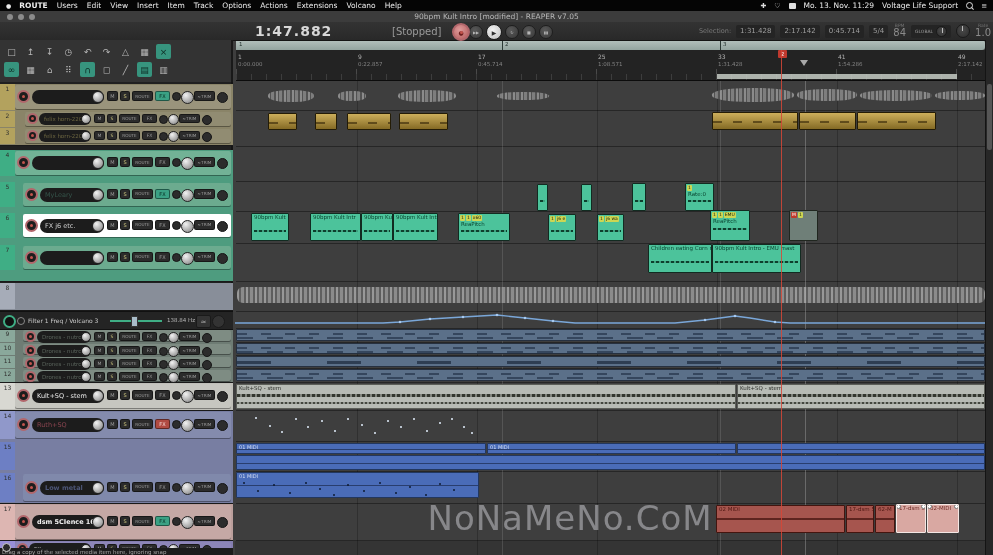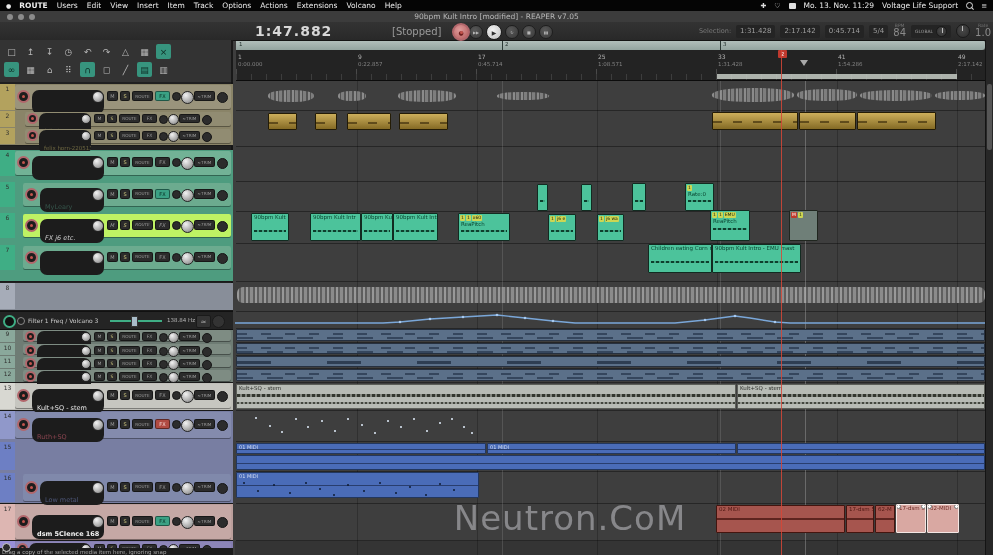--- a/index.html
+++ b/index.html
@@ -92,21 +92,21 @@
   .handle{position:absolute;top:-1px;width:3px;height:3px;background:#fff;border:1px solid #777;border-radius:50%}
   .dot{position:absolute;width:2px;height:2px}
   
   #tcp{position:absolute;left:0;top:82px;width:233px;height:466px;background:#202020;border-right:2px solid #141414;box-sizing:border-box}
   .grp{position:absolute;left:0;width:233px}
   .trk{position:absolute;left:0;width:233px}
   .strip{position:absolute;left:0;top:0;bottom:0;width:15px;font-size:6px;color:#30302f;text-align:center;line-height:10px}
   .panel{position:absolute;top:1px;bottom:1px;right:2px;border-radius:2px;box-shadow:0 1px 0 rgba(0,0,0,.35)}
   .rec{position:absolute;border-radius:50%;background:#1d1d1d;border:2px solid #b2676c}
   .rec:after{content:"";position:absolute;left:50%;top:50%;width:3px;height:3px;margin:-1.5px;border-radius:50%;background:#c4544e}
-  .pill{position:absolute;background:#1c1c1c;border-radius:7px;color:#b9b9b9;overflow:hidden;white-space:nowrap;padding:12px 5px;box-sizing:border-box}
+  .pill{position:absolute;background:#1c1c1c;border-radius:7px;color:#b9b9b9;overflow:hidden;white-space:nowrap;padding:0 5px;box-sizing:border-box}
   .ball{position:absolute;border-radius:50%;background:radial-gradient(circle at 35% 30%,#f2f2f2,#9a9a9a 75%);border:1px solid #222}
   .tb{position:absolute;background:#2b2b2b;border-radius:2px;color:#9c9c9c;display:flex;align-items:center;justify-content:center;border:1px solid rgba(0,0,0,.45);box-sizing:border-box}
   .tb.s{color:#cfc87e}
   .tb.fxteal{background:#3aa184;color:#062a20}
   .tb.fxred{background:#b04a42;color:#f7d9d6}
   .dotbtn{position:absolute;border-radius:50%;background:#2c2c2c;border:1px solid #161616}
   
   #envlane{position:absolute;left:0;width:233px;background:#242424;border-top:1px solid #111;border-bottom:1px solid #111}
   .envcirc{position:absolute;left:3px;top:3px;width:9px;height:9px;border-radius:50%;border:2px solid #3fae85;background:#111}
   .envcirc2{position:absolute;left:17px;top:5px;width:6px;height:6px;border-radius:50%;border:1px solid #888;background:#222}
@@ -461,21 +461,21 @@
           <div class="tb" style="left: 109px; top: 5.5px; width: 21px; height: 10px; font-size: 4.2px;">ROUTE</div>
           <div class="tb fxteal" style="left: 132px; top: 5.5px; width: 15px; height: 10px; font-size: 5px;">FX</div>
           <div class="dotbtn" style="left: 149px; top: 6.5px; width: 7px; height: 7px; font-size: 5px;"></div>
           <div class="ball" style="left: 158px; top: 5.5px; width: 11px; height: 11px; font-size: 5px;"></div>
           <div class="tb" style="left: 171px; top: 5.5px; width: 21px; height: 10px; font-size: 4.2px;">≈TRIM</div>
           <div class="dotbtn" style="left: 194px; top: 6.5px; width: 9px; height: 9px; font-size: 5px;"></div>
         </div>
       </div>
       <div class="trk" style="top: 213px; height: 25px;">
         <div class="strip" style="background: rgb(63, 174, 133);">6</div>
-        <div class="panel" style="left: 23px; background: #bef264; font-style: italic;">
+        <div class="panel" style="left: 23px; background: #ffffff;">
           <div class="rec" style="left: 2px; top: 4.5px; width: 9px; height: 9px;"></div>
           <div class="pill" style="left: 17px; top: 4.5px; width: 64px; height: 14px; font-size: 6.5px; line-height: 14px; color: rgb(207, 207, 207); font-weight: normal;">FX j6 etc.</div>
           <div class="ball" style="left: 69px; top: 5.5px; width: 10px; height: 10px;"></div>
           <div class="tb" style="left: 84px; top: 5.5px; width: 11px; height: 10px; font-size: 5px;">M</div>
           <div class="tb s" style="left: 97px; top: 5.5px; width: 10px; height: 10px; font-size: 5px;">S</div>
           <div class="tb" style="left: 109px; top: 5.5px; width: 21px; height: 10px; font-size: 4.2px;">ROUTE</div>
           <div class="tb" style="left: 132px; top: 5.5px; width: 15px; height: 10px; font-size: 5px;">FX</div>
           <div class="dotbtn" style="left: 149px; top: 6.5px; width: 7px; height: 7px; font-size: 5px;"></div>
           <div class="ball" style="left: 158px; top: 5.5px; width: 11px; height: 11px; font-size: 5px;"></div>
           <div class="tb" style="left: 171px; top: 5.5px; width: 21px; height: 10px; font-size: 4.2px;">≈TRIM</div>
@@ -597,21 +597,21 @@
           <div class="dotbtn" style="left: 202px; top: 8px; width: 9px; height: 9px; font-size: 5px;"></div>
         </div>
       </div>
       <div class="trk" style="top: 442px; height: 28px;">
         <div class="strip" style="background: rgb(109, 127, 196);">15</div>
       </div>
       <div class="trk" style="top: 473px; height: 29px;">
         <div class="strip" style="background: rgb(109, 127, 196);">16</div>
         <div class="panel" style="left: 23px; background: rgb(128, 137, 171);">
           <div class="rec" style="left: 2px; top: 6.5px; width: 9px; height: 9px;"></div>
-          <div class="pill" style="left: 17px; top: 6.5px; width: 64px; height: 14px; font-size: 6.5px; line-height: 14px; color: rgb(77, 86, 120); font-weight: normal;">Low metal</div>
+          <div class="pill" style="left: 17px; top: 6.5px; width: 64px; height: 14px; font-size: 6.5px; line-height: 14px; color: rgb(77, 86, 120); font-weight: bold;">Low metal</div>
           <div class="ball" style="left: 69px; top: 7.5px; width: 10px; height: 10px;"></div>
           <div class="tb" style="left: 84px; top: 7.5px; width: 11px; height: 10px; font-size: 5px;">M</div>
           <div class="tb s" style="left: 97px; top: 7.5px; width: 10px; height: 10px; font-size: 5px;">S</div>
           <div class="tb" style="left: 109px; top: 7.5px; width: 21px; height: 10px; font-size: 4.2px;">ROUTE</div>
           <div class="tb" style="left: 132px; top: 7.5px; width: 15px; height: 10px; font-size: 5px;">FX</div>
           <div class="dotbtn" style="left: 149px; top: 8.5px; width: 7px; height: 7px; font-size: 5px;"></div>
           <div class="ball" style="left: 158px; top: 7.5px; width: 11px; height: 11px; font-size: 5px;"></div>
           <div class="tb" style="left: 171px; top: 7.5px; width: 21px; height: 10px; font-size: 4.2px;">≈TRIM</div>
           <div class="dotbtn" style="left: 194px; top: 8.5px; width: 9px; height: 9px; font-size: 5px;"></div>
         </div>
@@ -653,21 +653,21 @@
         <div class="envcirc2"></div>
         <div id="envlabel">Filter 1 Freq / Volcano 3</div>
         <div id="envslider"></div>
         <div id="envthumb"></div>
         <div id="envval">138.84 Hz</div>
         <div class="envbtn" style="left:196px">≈</div>
         <div class="envbtn" style="left:212px;border-radius:50%;width:11px"></div>
       </div>
     </div>
 
-  <div id="watermark">Neutron.CoM</div>
+  <div id="watermark">NoNaMeNo.CoM</div>
 
   <div id="menubar">
     <span class="mitem" style="font-size:6px">●</span>
     <span id="menu-items" style="display:flex;gap:9px">
         <span class="mitem bold">ROUTE</span>
         <span class="mitem">Users</span>
         <span class="mitem">Edit</span>
         <span class="mitem">View</span>
         <span class="mitem">Insert</span>
         <span class="mitem">Item</span>

